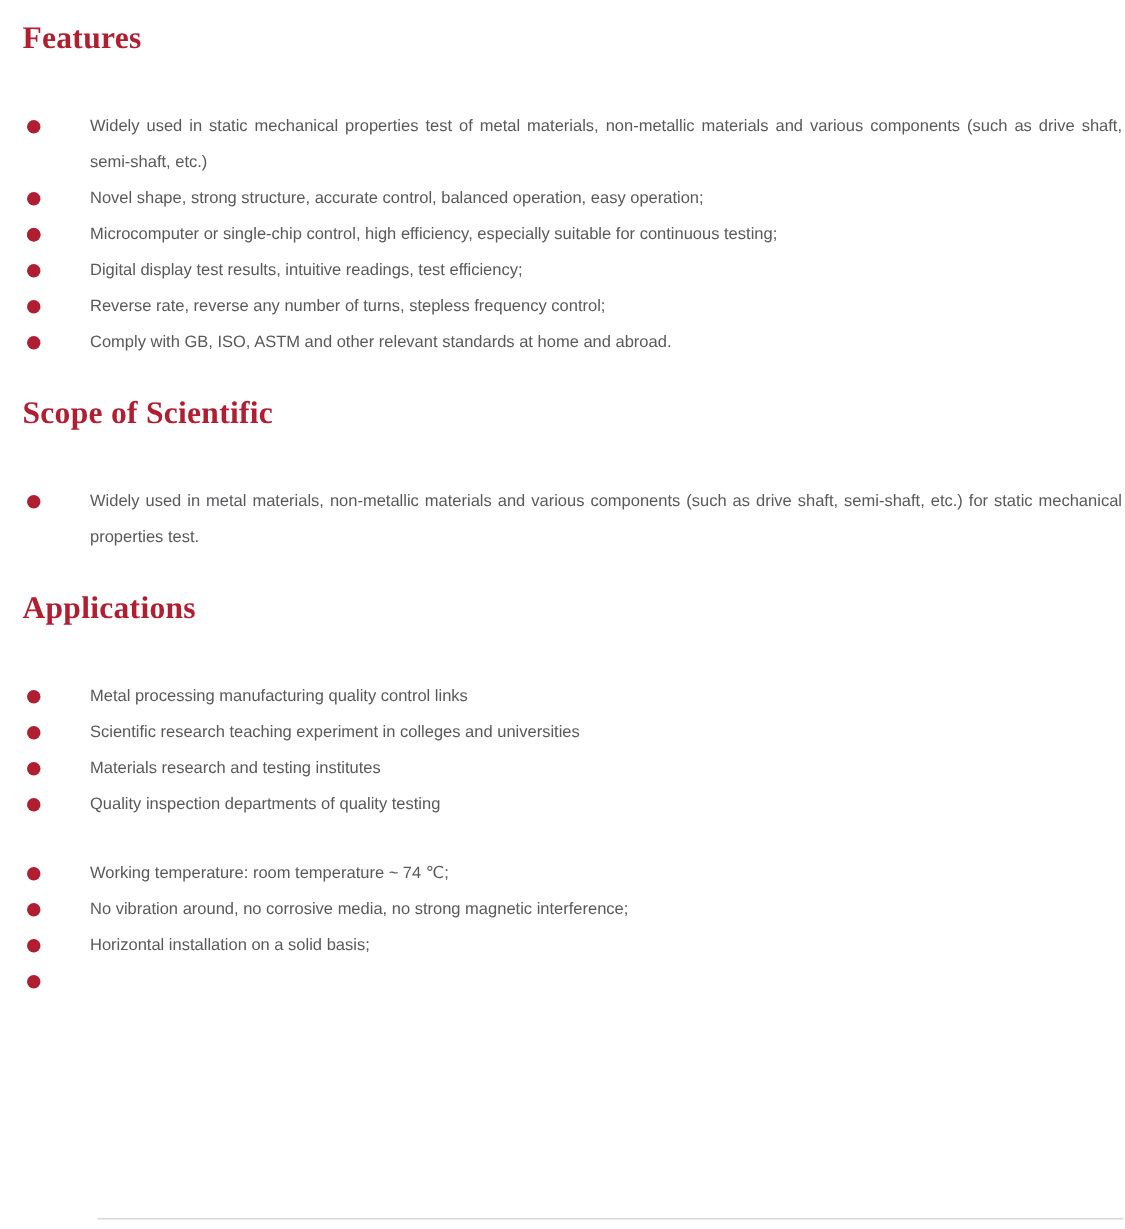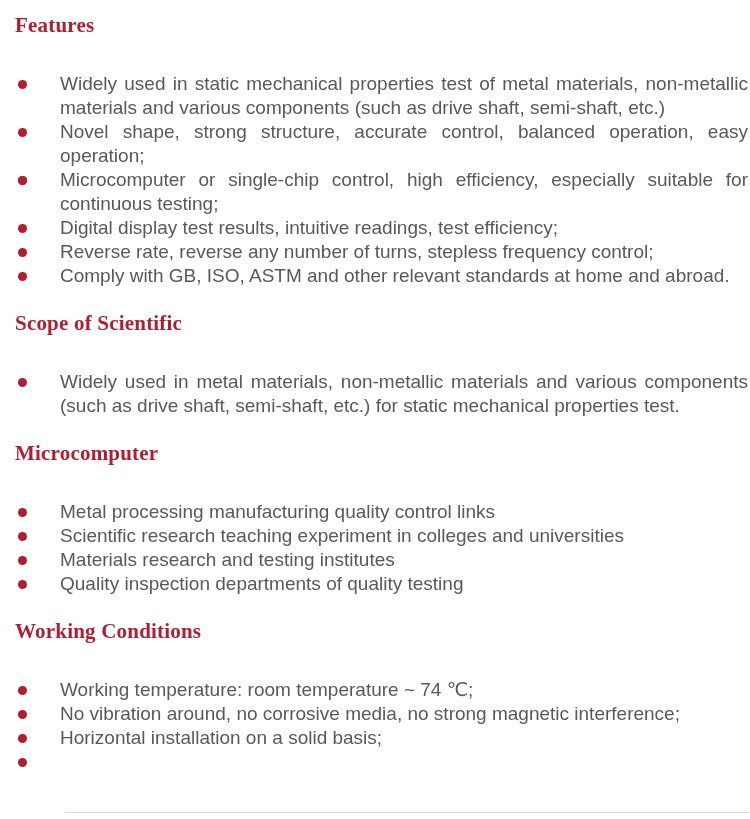--- a/index.html
+++ b/index.html
@@ -35,21 +35,21 @@
     margin-top:0;
   }
   ul.bullet-list{
     list-style:none;
     margin:0 0 22px 0;
     padding:0;
   }
   ul.bullet-list li{
     position:relative;
     padding-left:45px;
-    font-size:19px;
+    font-size:11px;
     line-height:24px;
     color:var(--body-color);
     text-align:justify;
   }
   ul.bullet-list li .bullet{
     position:absolute;
     left:3px;
     top:8px;
     width:9px;
     height:9px;
@@ -112,21 +112,21 @@
     <h2 class="section-heading">Scope of Scientific</h2>
     <ul class="bullet-list">
   <li>
     <span class="bullet"></span>
     <span>Widely used in metal materials, non-metallic materials and various components (such as drive shaft, semi-shaft, etc.) for static mechanical properties test.</span>
   </li>
 </ul>
   </section>
 
   <section>
-    <h2 class="section-heading">Microcomputer</h2>
+    <h2 class="section-heading">Applications</h2>
     <ul class="bullet-list">
   <li>
     <span class="bullet"></span>
     <span>Metal processing manufacturing quality control links</span>
   </li>
 
   <li>
     <span class="bullet"></span>
     <span>Scientific research teaching experiment in colleges and universities</span>
   </li>
@@ -137,21 +137,20 @@
   </li>
 
   <li>
     <span class="bullet"></span>
     <span>Quality inspection departments of quality testing</span>
   </li>
 </ul>
   </section>
 
   <section>
-    <h2 class="section-heading">Working Conditions</h2>
     <ul class="bullet-list">
   <li>
     <span class="bullet"></span>
     <span>Working temperature: room temperature ~ 74 ℃;</span>
   </li>
 
 
   <li>
     <span class="bullet"></span>
     <span>No vibration around, no corrosive media, no strong magnetic interference;</span>

